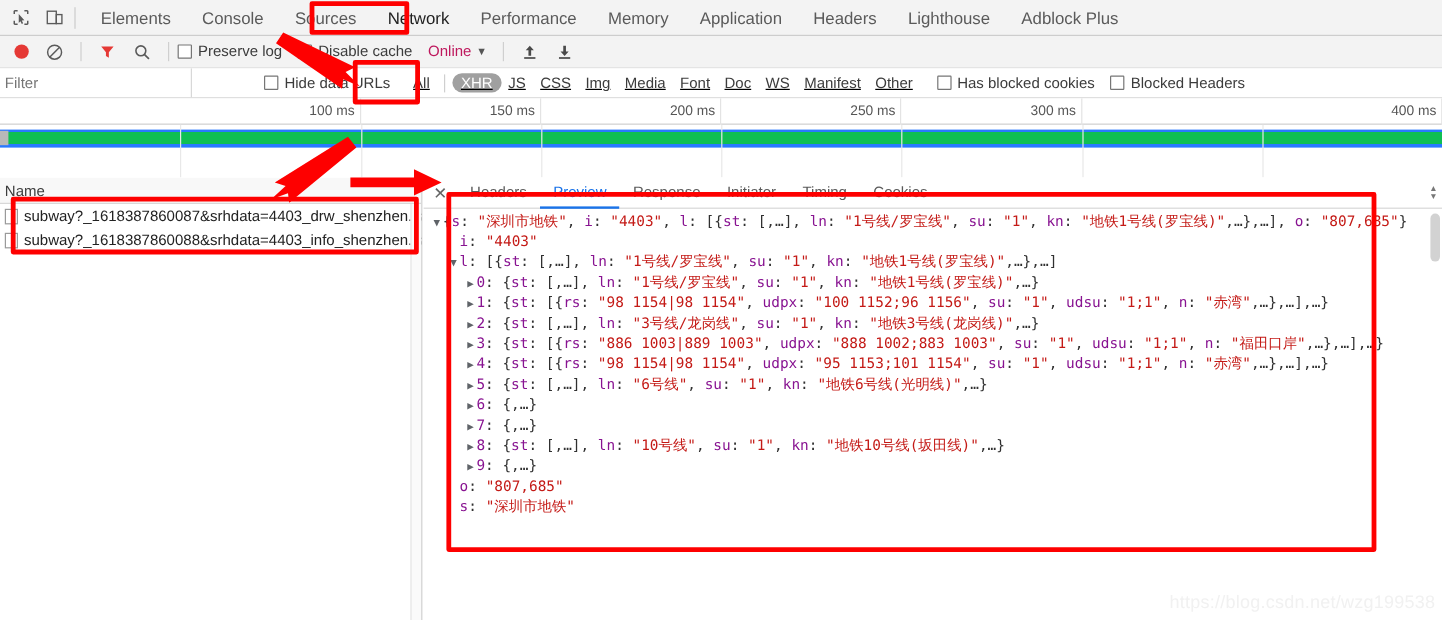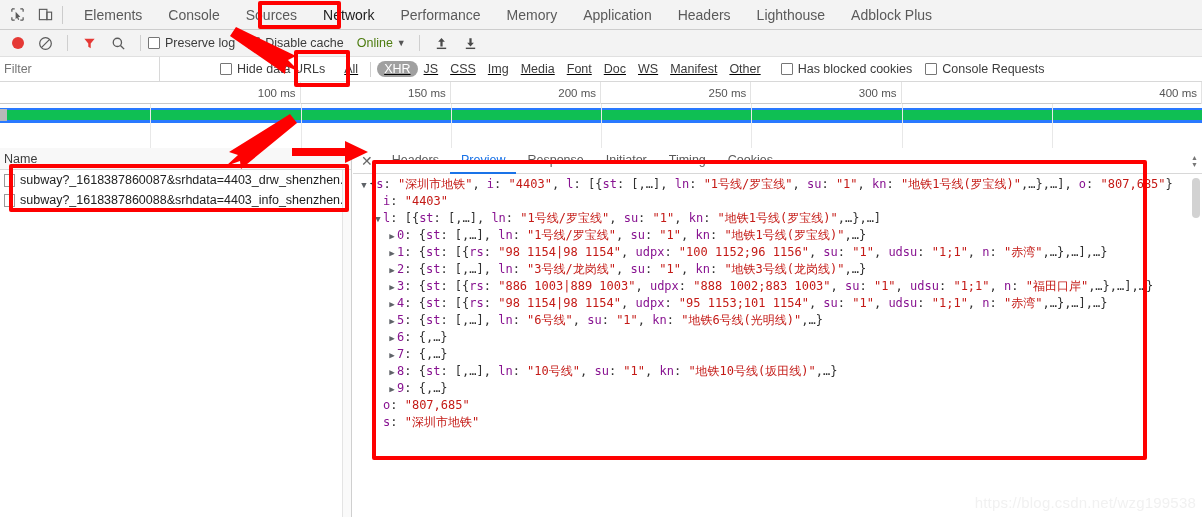--- a/index.html
+++ b/index.html
@@ -36,21 +36,21 @@
   }
   .rec-dot { width:12px; height:12px; border-radius:50%; background:#e53935; margin:0 7px 0 2px; }
   .tb-icon { width:17px; height:17px; margin:0 6px; display:flex; align-items:center; justify-content:center; }
   .tb-sep { width:1px; height:16px; background:#cfcfcf; margin:0 7px; }
   .chk-wrap { display:flex; align-items:center; gap:5px; margin-right:13px; }
   .chkbox {
     width:12px; height:12px; border:1px solid #767676; background:#fff;
     border-radius:1px; flex:0 0 auto;
   }
   .tb-label { font-size:12.5px; color:#3c3c3c; white-space:nowrap; }
-  .throttle { font-size:12.5px; color:#4d7c0f; margin-right:4px; }
+  .throttle { font-size:12.5px; color:#be185d; margin-right:4px; }
   .caret-dn { font-size:9px; color:#555; margin-right:6px; }
 
   
   .filterbar {
     position:absolute; left:0; top:57px; width:1202px; height:25px;
     background:#ffffff; border-bottom:1px solid #d8d8d8;
     display:flex; align-items:center;
   }
   .filter-input {
     width:160px; height:24px; border:none; border-right:1px solid #d8d8d8;
@@ -248,21 +248,21 @@
         <div class="ftype">WS</div>
         <div class="ftype">Manifest</div>
         <div class="ftype">Other</div>
       </div>
     <div class="chk-wrap" style="margin-left:14px;">
       <span class="chkbox"></span>
       <span class="tb-label">Has blocked cookies</span>
     </div>
     <div class="chk-wrap">
       <span class="chkbox"></span>
-      <span class="tb-label">Console Requests</span>
+      <span class="tb-label">Blocked Headers</span>
     </div>
   </div>
 
   <div class="ruler" id="ruler">
       <div class="rtick" style="left: 150.25px; width: 150.25px;">100 ms</div>
       <div class="rtick" style="left: 300.5px; width: 150.25px;">150 ms</div>
       <div class="rtick" style="left: 450.75px; width: 150.25px;">200 ms</div>
       <div class="rtick" style="left: 601px; width: 150.25px;">250 ms</div>
       <div class="rtick" style="left: 751.25px; width: 150.25px;">300 ms</div>
       <div class="rtick" style="left: 893px; width: 150.25px; margin-top: 24px;">350 ms</div>

